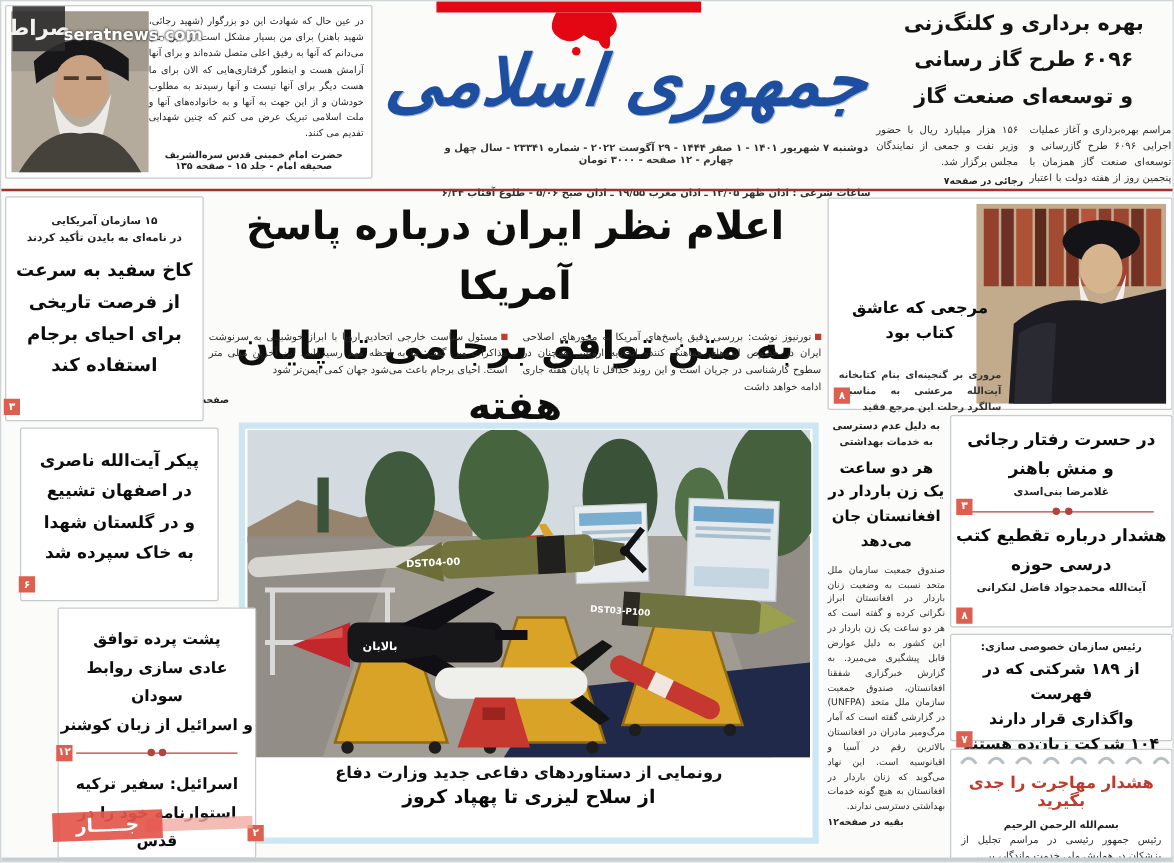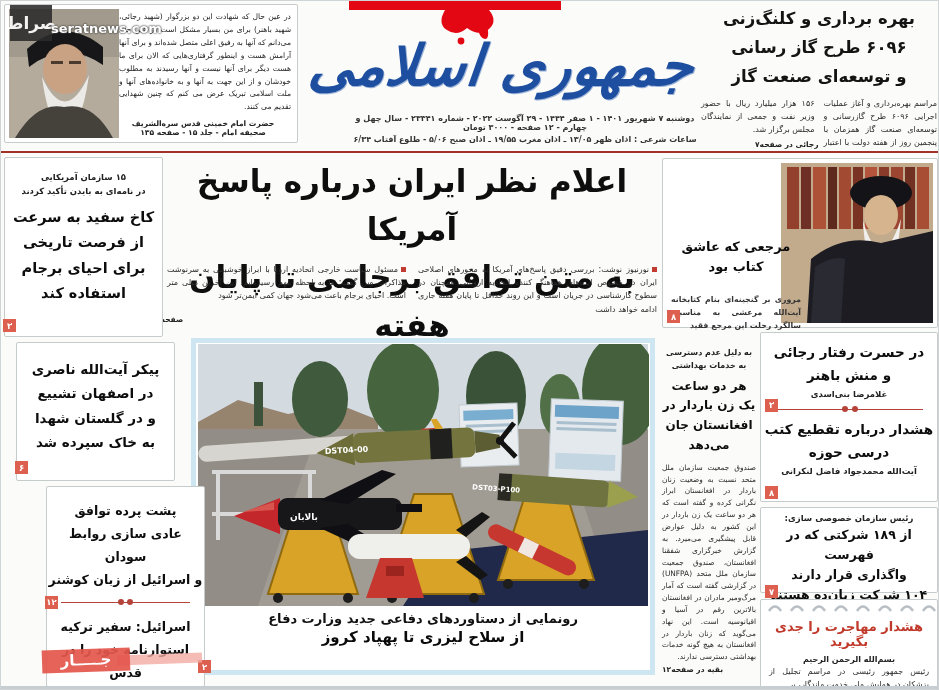--- a/index.html
+++ b/index.html
@@ -76,21 +76,21 @@
   <div class="abs" style="left:700px;top:4px;width:236px;height:144px;">
     <div class="h-gas ctr prelines">بهره برداری و کلنگ‌زنی
 ۶۰۹۶ طرح گاز رسانی
 و توسعه‌ای صنعت گاز</div>
     <div class="small-body jt" style="margin-top:5px;column-count:2;column-gap:9px;">مراسم بهره‌برداری و آغاز عملیات اجرایی ۶۰۹۶ طرح گازرسانی و توسعه‌ای صنعت گاز همزمان با پنجمین روز از هفته دولت با اعتبار ۱۵۶ هزار میلیارد ریال با حضور وزیر نفت و جمعی از نمایندگان مجلس برگزار شد.</div>
     <div class="tiny-more" style="position:absolute;left:54px;bottom:0;">رجائی در صفحه۷</div>
   </div>
 
   <div class="abs ctr" style="left:298px;top:113px;width:404px;padding-left:48px;">
     <div style="font-size:8px;font-weight:bold;color:#333;">دوشنبه ۷ شهریور ۱۴۰۱ - ۱ صفر ۱۴۴۴ - ۲۹ آگوست ۲۰۲۲ - شماره ۲۳۳۴۱ - سال چهل و چهارم - ۱۲ صفحه - ۳۰۰۰ تومان</div>
-    <div style="font-size:8px;font-weight:bold;color:#333;margin-top:3px;">ساعات شرعی : اذان ظهر ۱۳/۰۵ ـ اذان مغرب ۱۹/۵۵ ـ اذان صبح ۵/۰۶ - طلوع آفتاب ۶/۳۴</div>
+    <div style="font-size:8px;font-weight:bold;color:#333;margin-top:18px;">ساعات شرعی : اذان ظهر ۱۳/۰۵ ـ اذان مغرب ۱۹/۵۵ ـ اذان صبح ۵/۰۶ - طلوع آفتاب ۶/۳۴</div>
   </div>
 
   <div class="abs" style="left:0;top:150px;width:939px;height:2px;background:#a23229;"></div>
 
   <div class="abs ctr" style="left:166px;top:156px;width:490px;">
     <div class="h-main prelines">اعلام نظر ایران درباره پاسخ آمریکا
 به متن توافق برجامی تا پایان هفته</div>
   </div>
   <div class="abs" style="left:166px;top:262px;width:490px;display:flex;gap:12px;">
     <div class="small-body jt" style="width:49%;">
@@ -264,21 +264,21 @@
       <path d="M26 160 L30 96 Q62 70 100 80 L152 68 L152 160 Z" fill="#1c1c22"></path>
       <path d="M30 160 L34 104 Q52 92 64 96 L60 160 Z" fill="#2a2a33"></path>
     </svg>
     <div class="abs" style="right:132px;top:78px;width:138px;text-align:center;">
       <div style="font-size:13px;font-weight:900;color:#0d0d0d;line-height:1.5;">مرجعی که عاشق کتاب بود</div>
       <div class="jt" style="font-size:7.8px;font-weight:bold;color:#333;margin-top:18px;line-height:1.65;padding:0 4px;">مروری بر گنجینه‌ای بنام کتابخانه آیت‌الله مرعشی به مناسبت سالگرد رحلت این مرجع فقید</div>
     </div>
     <div class="badge" style="left:4px;bottom:4px;">۸</div>
   </div>
 
-  <div class="abs" style="left:661px;top:346px;width:94px;height:300px;">
+  <div class="abs" style="left:661px;top:334px;width:94px;height:300px;">
     <div class="ctr" style="font-size:8px;font-weight:bold;color:#222;line-height:1.6;">به دلیل عدم دسترسی به خدمات بهداشتی</div>
     <div class="ctr" style="font-size:12px;font-weight:900;color:#0d0d0d;line-height:1.65;margin-top:4px;">هر دو ساعت یک زن باردار در افغانستان جان می‌دهد</div>
     <div class="jt" style="font-size:7.4px;color:#2a2a2a;line-height:1.6;margin-top:6px;">صندوق جمعیت سازمان ملل متحد نسبت به وضعیت زنان باردار در افغانستان ابراز نگرانی کرده و گفته است که هر دو ساعت یک زن باردار در این کشور به دلیل عوارض قابل پیشگیری می‌میرد. به گزارش خبرگزاری شفقنا افغانستان، صندوق جمعیت سازمان ملل متحد (UNFPA) در گزارشی گفته است که آمار مرگ‌ومیر مادران در افغانستان بالاترین رقم در آسیا و اقیانوسیه است. این نهاد می‌گوید که زنان باردار در افغانستان به هیچ گونه خدمات بهداشتی دسترسی ندارند.</div>
     <div class="tiny-more" style="text-align:left;margin-top:2px;">بقیه در صفحه۱۲</div>
   </div>
 
   <div class="box" style="left:759px;top:331px;width:178px;height:170px;">
     <div class="ctr prelines" style="font-size:13.5px;font-weight:900;color:#0d0d0d;margin-top:8px;line-height:1.7;">در حسرت رفتار رجائی
 و منش باهنر</div>
     <div class="ctr" style="font-size:8.5px;font-weight:bold;color:#222;margin-top:2px;">غلامرضا بنی‌اسدی</div>

